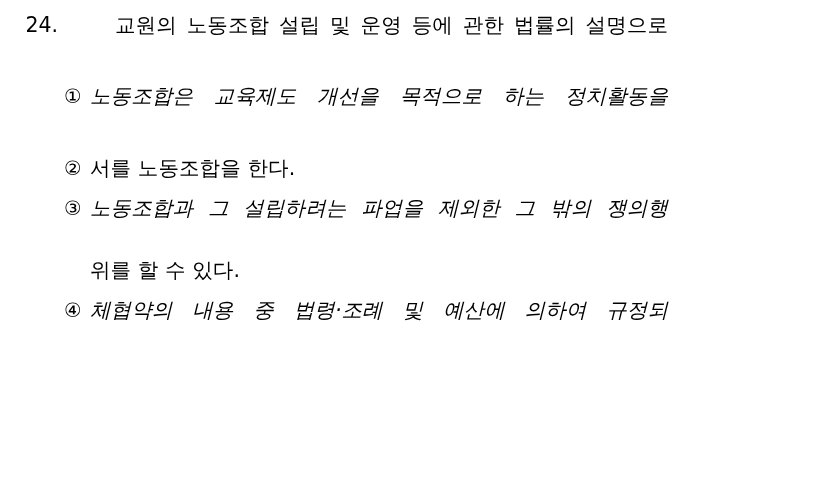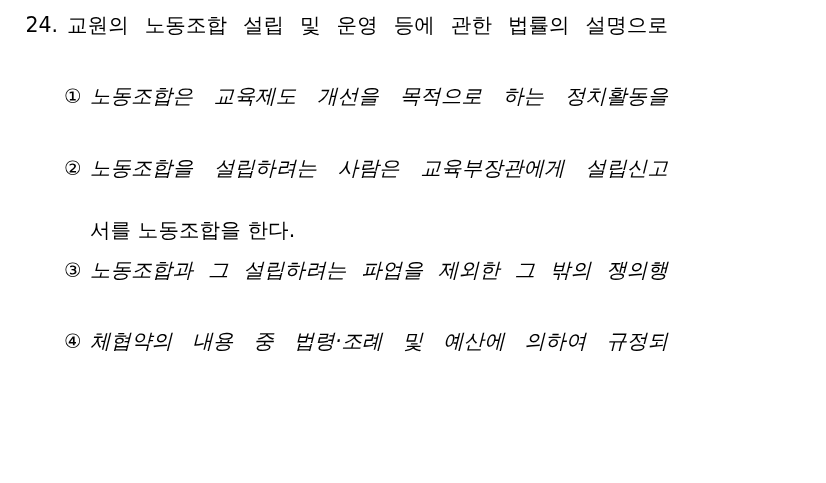--- a/index.html
+++ b/index.html
@@ -39,20 +39,21 @@
     flex: 1 1 auto;
     text-align: justify;
     text-justify: inter-word;
     letter-spacing: 0.1px;
   }
   .q-text .ln {
     display: block;
   }
   .q-text .ln.just {
     text-align: justify;
+    margin-left: 48px;
   }
   .q-text .ln.just::after {
     content: "";
     display: inline-block;
     width: 100%;
   }
   .choices {
     margin-top: 9px;
     padding-left: 46px;
   }
@@ -107,29 +108,29 @@
     <div class="choice">
       <div class="c-marker">①</div>
       <div class="c-text">
         <span class="ln just">노동조합은 교육제도 개선을 목적으로 하는 정치활동을</span>
       </div>
     </div>
 
     <div class="choice">
       <div class="c-marker">②</div>
       <div class="c-text">
-        <span class="ln just">노동조합을 설립하려는 사람은 교육부장관에게 설립신고</span>
         <span class="ln">서를 노동조합을 한다.</span>
       </div>
     </div>
 
     <div class="choice">
       <div class="c-marker">③</div>
       <div class="c-text">
         <span class="ln just">노동조합과 그 설립하려는 파업을 제외한 그 밖의 쟁의행</span>
+        <span class="ln">위를 할 수 있다.</span>
       </div>
     </div>
 
     <div class="choice">
       <div class="c-marker">④</div>
       <div class="c-text">
         <span class="ln just">체협약의 내용 중 법령·조례 및 예산에 의하여 규정되</span>
 
       </div>
     </div>

